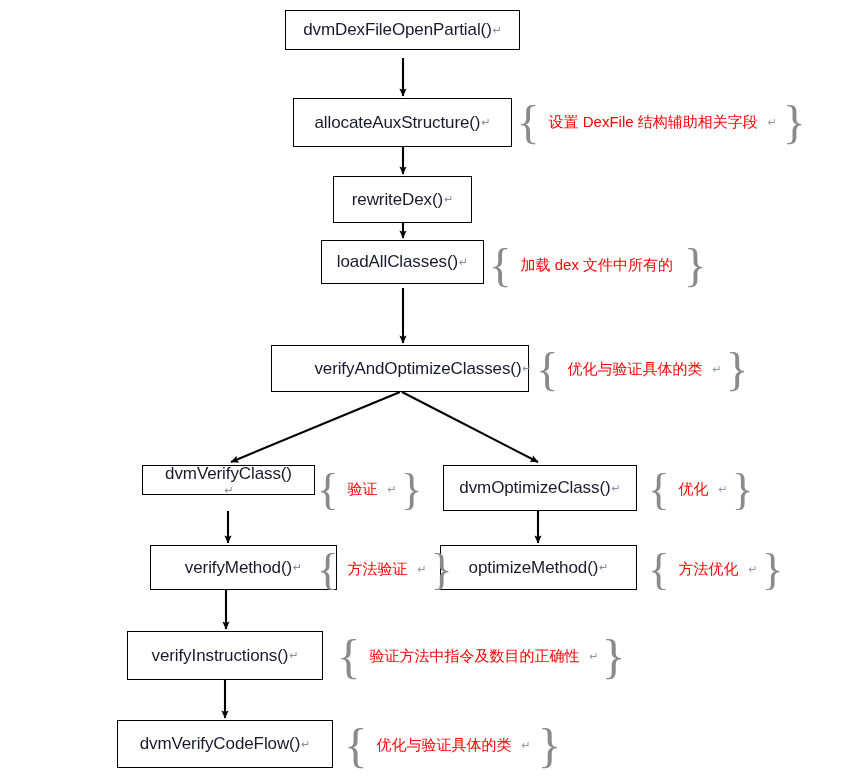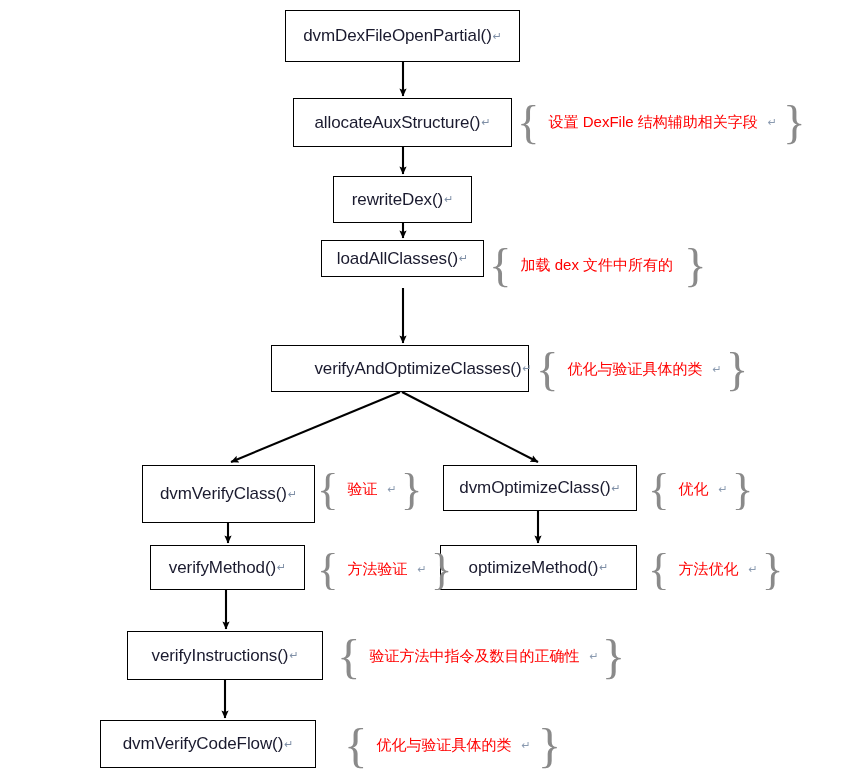--- a/index.html
+++ b/index.html
@@ -90,71 +90,71 @@
       <line x1="400" y1="392" x2="231" y2="462"></line>
       <line x1="402" y1="392" x2="538" y2="462"></line>
       <line x1="228" y1="511" x2="228" y2="543"></line>
       <line x1="538" y1="511" x2="538" y2="543"></line>
       <line x1="226" y1="590" x2="226" y2="629"></line>
       <line x1="225" y1="680" x2="225" y2="718"></line>
     </g>
   </svg>
 
 
-  <div class="node" style="left:285px;top:10px;width:235px;height:52px;">
+  <div class="node" style="left:285px;top:10px;width:235px;height:40px;">
     <span class="lbl">dvmDexFileOpenPartial()</span>
       <span class="pilcrow">↵</span>
   </div>
 
   <div class="node" style="left:293px;top:98px;width:219px;height:49px;">
     <span class="lbl">allocateAuxStructure()</span>
       <span class="pilcrow">↵</span>
   </div>
 
   <div class="node" style="left:333px;top:176px;width:139px;height:47px;">
     <span class="lbl">rewriteDex()</span>
       <span class="pilcrow">↵</span>
   </div>
 
-  <div class="node" style="left:321px;top:240px;width:163px;height:37px;">
+  <div class="node" style="left:321px;top:240px;width:163px;height:44px;">
     <span class="lbl">loadAllClasses()</span>
       <span class="pilcrow">↵</span>
   </div>
 
   <div class="node" style="left:271px;top:345px;width:258px;height:47px;padding-left:46px;">
     <span class="lbl">verifyAndOptimizeClasses()</span>
       <span class="pilcrow">↵</span>
   </div>
 
-  <div class="node" style="left:142px;top:465px;width:173px;height:58px;">
+  <div class="node" style="left:142px;top:465px;width:173px;height:30px;flex-direction:column;">
     <span class="lbl">dvmVerifyClass()</span>
       <span class="pilcrow">↵</span>
   </div>
 
   <div class="node" style="left:443px;top:465px;width:194px;height:46px;">
     <span class="lbl">dvmOptimizeClass()</span>
       <span class="pilcrow">↵</span>
   </div>
 
-  <div class="node" style="left:150px;top:545px;width:155px;height:45px;">
+  <div class="node" style="left:150px;top:545px;width:187px;height:45px;">
     <span class="lbl">verifyMethod()</span>
       <span class="pilcrow">↵</span>
   </div>
 
   <div class="node" style="left:440px;top:545px;width:197px;height:45px;">
     <span class="lbl">optimizeMethod()</span>
       <span class="pilcrow">↵</span>
   </div>
 
   <div class="node" style="left:127px;top:631px;width:196px;height:49px;">
     <span class="lbl">verifyInstructions()</span>
       <span class="pilcrow">↵</span>
   </div>
 
-  <div class="node" style="left:100px;top:720px;width:216px;height:48px;">
+  <div class="node" style="left:117px;top:720px;width:216px;height:48px;">
     <span class="lbl">dvmVerifyCodeFlow()</span>
       <span class="pilcrow">↵</span>
   </div>
 
   <div class="anno" style="left:517px;top:101px;height:43px;">
     <span class="brace" style="font-size:47px;">{</span>
     <span class="atxt">设置 DexFile 结构辅助相关字段</span>
     <span class="pilcrow">↵</span>
     <span class="brace" style="font-size:47px;margin-left:6px;">}</span>
   </div>

